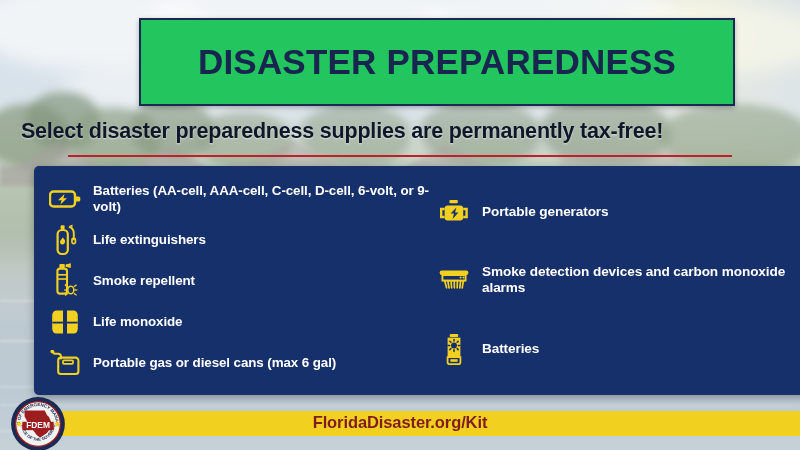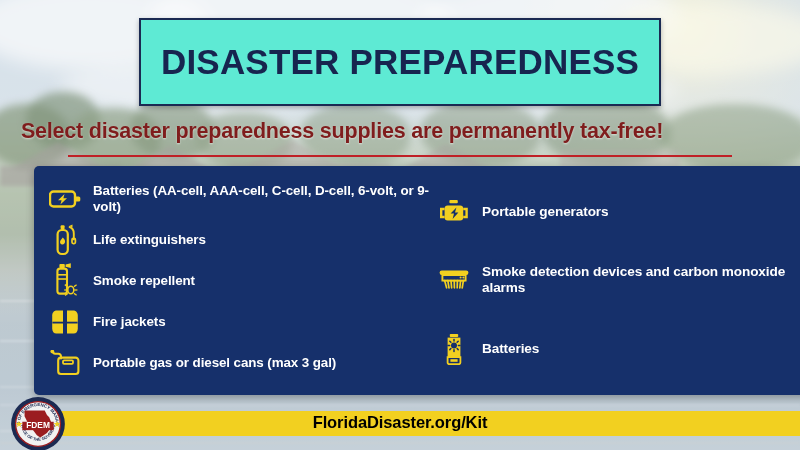--- a/index.html
+++ b/index.html
@@ -77,23 +77,23 @@
     position: absolute;
     inset: 0;
     background: rgba(236,240,243,0.34);
   }
 
   
   .title-banner {
     position: absolute;
     left: 139px;
     top: 18px;
-    width: 522px;
+    width: 596px;
     height: 88px;
-    background: #5eead4;
+    background: #22c55e;
     border: 2px solid #1b2a52;
     box-sizing: border-box;
     display: flex;
     flex-direction: column;
     align-items: center;
     justify-content: center;
     box-shadow: 0 2px 5px rgba(0,0,0,0.28);
   }
   .title-line {
     color: #17254f;
@@ -105,21 +105,21 @@
     white-space: nowrap;
   }
 
   
   .subtitle {
     position: absolute;
     left: 0;
     top: 119px;
     width: 684px;
     text-align: center;
-    color: #7f1d1d;
+    color: #0f172a;
     font-size: 21.5px;
     font-weight: bold;
     letter-spacing: -0.2px;
     text-shadow: 0 1px 2px rgba(255,255,255,0.55);
   }
   .red-rule {
     position: absolute;
     left: 68px;
     top: 155px;
     width: 664px;
@@ -180,21 +180,21 @@
     width: 758px;
     height: 25px;
     background: #F2D020;
   }
   .footer-url {
     position: absolute;
     left: 0;
     top: 413px;
     width: 800px;
     text-align: center;
-    color: #000000;
+    color: #7f1d1d;
     font-size: 16.5px;
     font-weight: bold;
     letter-spacing: -0.1px;
   }
 
   
   .seal {
     position: absolute;
     left: 10px;
     top: 396px;
@@ -307,33 +307,33 @@
       <div class="item">
         <span class="ico">
           <svg width="30" height="30" viewBox="0 0 30 30">
             <path d="M6.6 3.4 c-2.6 0 -4.4 2.2 -4.4 5.2 v12.8 c0 3 1.6 5 4.2 5 h6.6 V3.4 z" fill="#F2D020"></path>
             <path d="M23.4 3.4 c2.6 0 4.4 2.2 4.4 5.2 v12.8 c0 3 -1.6 5 -4.2 5 h-6.6 V3.4 z" fill="#F2D020"></path>
             <rect x="13.2" y="3.4" width="3.6" height="23" fill="#16306b"></rect>
             <path d="M2.4 15.6 h10.8" stroke="#16306b" stroke-width="1.8"></path>
             <path d="M16.8 15.6 h10.8" stroke="#16306b" stroke-width="1.8"></path>
           </svg>
         </span>
-        <span class="item-label">Fire jackets</span>
+        <span class="item-label">Life monoxide</span>
       </div>
 
       <div class="item">
         <span class="ico">
           <svg width="34" height="26" viewBox="0 0 34 26">
             <path d="M13 8.4 v-2 a2.6 2.6 0 0 0 -2.6 -2.6 h-3.2 a2 2 0 0 1 -2 -2 v-0.4" fill="none" stroke="#F2D020" stroke-width="2.1" stroke-linecap="round"></path>
             <circle cx="4.2" cy="1.6" r="1.8" fill="#F2D020"></circle>
             <path d="M13 7.6 h14.6 a2.8 2.8 0 0 1 2.8 2.8 v10.8 a2.8 2.8 0 0 1 -2.8 2.8 h-14.6 a2.8 2.8 0 0 1 -2.8 -2.8 v-10.8 a2.8 2.8 0 0 1 2.8 -2.8 z" fill="none" stroke="#F2D020" stroke-width="2.1"></path>
             <rect x="15" y="10.4" width="10" height="3.4" rx="1" fill="none" stroke="#F2D020" stroke-width="1.8"></rect>
           </svg>
         </span>
-        <span class="item-label">Portable gas or diesel cans (max 3 gal)</span>
+        <span class="item-label">Portable gas or diesel cans (max 6 gal)</span>
       </div>
 
     </div>
 
     <div class="col right">
 
       <div class="item">
         <span class="ico">
           <svg width="34" height="26" viewBox="0 0 34 26">
             <rect x="12.4" y="1" width="8.4" height="3.2" rx="1" fill="#F2D020"></rect>

